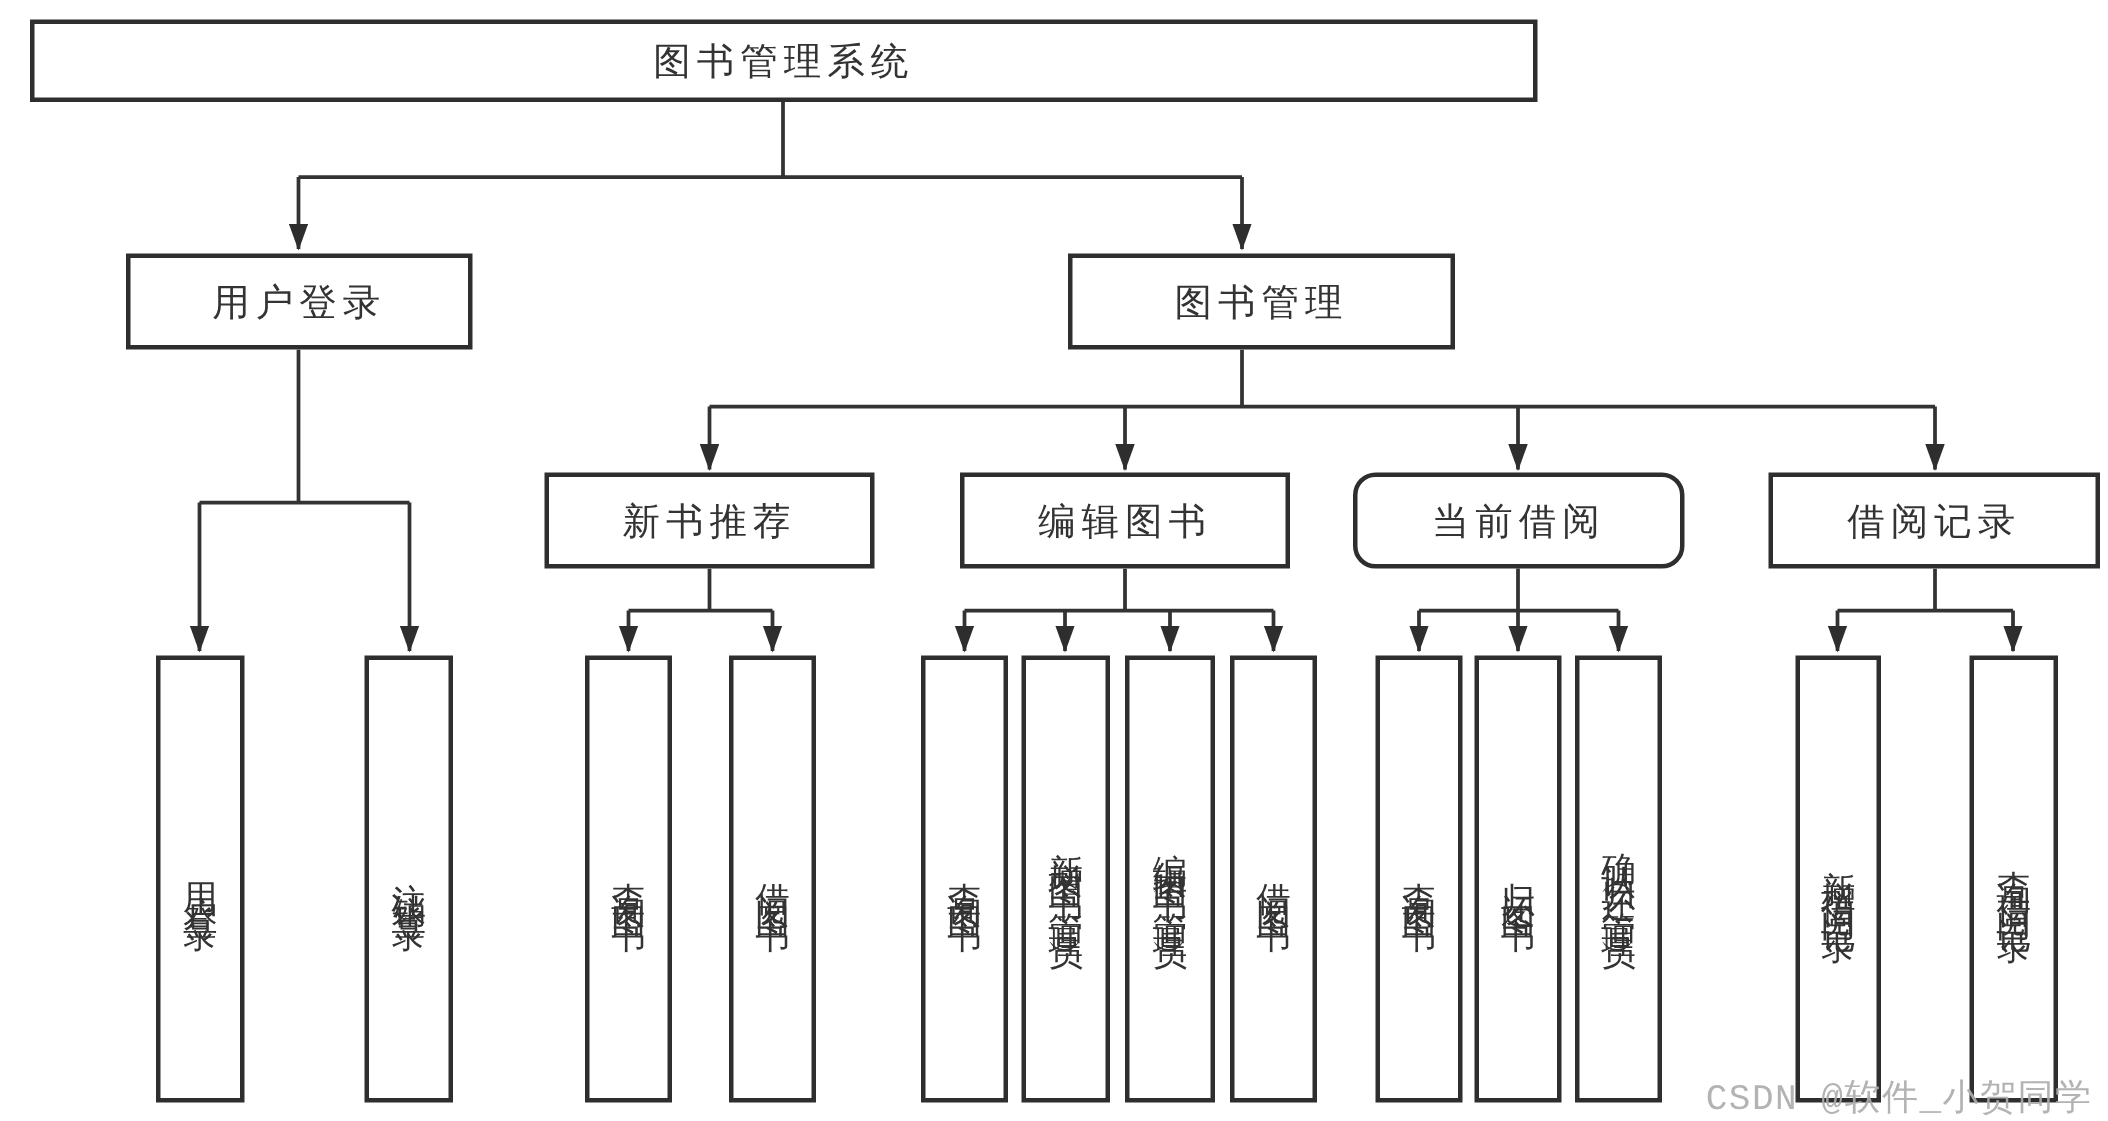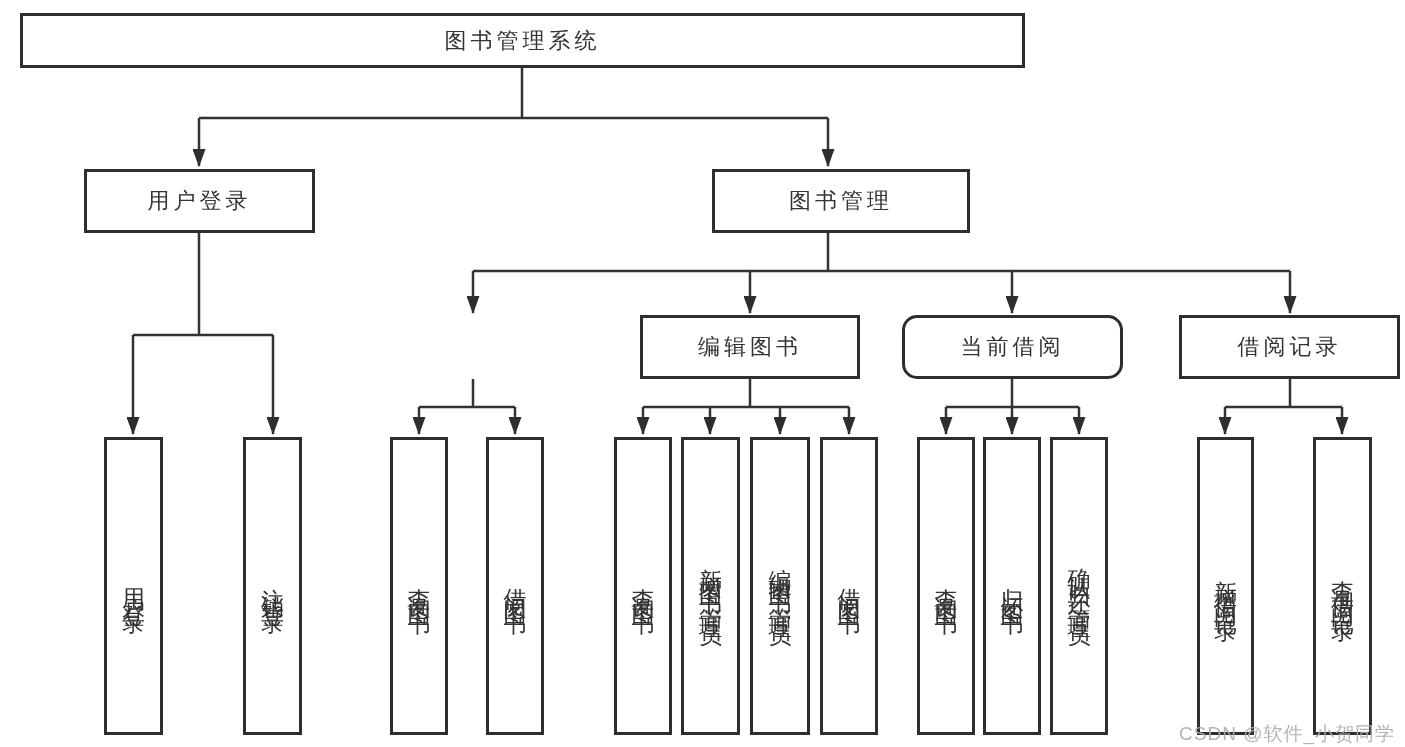--- a/index.html
+++ b/index.html
@@ -16,43 +16,44 @@
     box-sizing:border-box;
     background:#ffffff;
     border:3px solid #2e2e2e;
     display:flex;
     align-items:center;
     justify-content:center;
     color:#333333;
     z-index:1;
   }
   .hlabel{
-    font-size:22px;
+    font-size:25px;
     letter-spacing:4px;
     white-space:nowrap;
     color:#333333;
   }
   .vtext{
     writing-mode:vertical-rl;
     text-orientation:mixed;
     font-size:23px;
     letter-spacing:8px;
     line-height:1;
     color:#333333;
     white-space:nowrap;
   }
   .watermark{
     position:absolute;
     right:10px;
     bottom:0px;
-    font-size:19px;
+    font-size:24px;
     color:rgba(172,172,172,0.92);
     z-index:5;
     white-space:nowrap;
     letter-spacing:1px;
+    font-family:Liberation Mono, monospace;
   }
 </style>
 </head>
 <body>
 
 <div class="canvas">
 
   <svg class="wires" width="1405" height="747" viewBox="0 0 1405 747">
     <defs>
       <marker id="arr" viewBox="0 0 18 13" refX="17" refY="6.5" markerWidth="18" markerHeight="13" markerUnits="userSpaceOnUse" orient="auto">
@@ -114,20 +115,23 @@
     <span class="hlabel">图书管理系统</span>
   </div>
 
   <div class="node" style="left:84px;top:169px;width:231px;height:64px;">
     <span class="hlabel">用户登录</span>
   </div>
   <div class="node" style="left:712px;top:169px;width:258px;height:64px;">
     <span class="hlabel">图书管理</span>
   </div>
 
+  <div class="node" style="left:363px;top:315px;width:220px;height:64px;">
+    <span class="hlabel">新书推荐</span>
+  </div>
   <div class="node" style="left:640px;top:315px;width:220px;height:64px;">
     <span class="hlabel">编辑图书</span>
   </div>
   <div class="node" style="left:902px;top:315px;width:221px;height:64px;border-radius:15px;">
     <span class="hlabel">当前借阅</span>
   </div>
   <div class="node" style="left:1179px;top:315px;width:221px;height:64px;">
     <span class="hlabel">借阅记录</span>
   </div>
 

